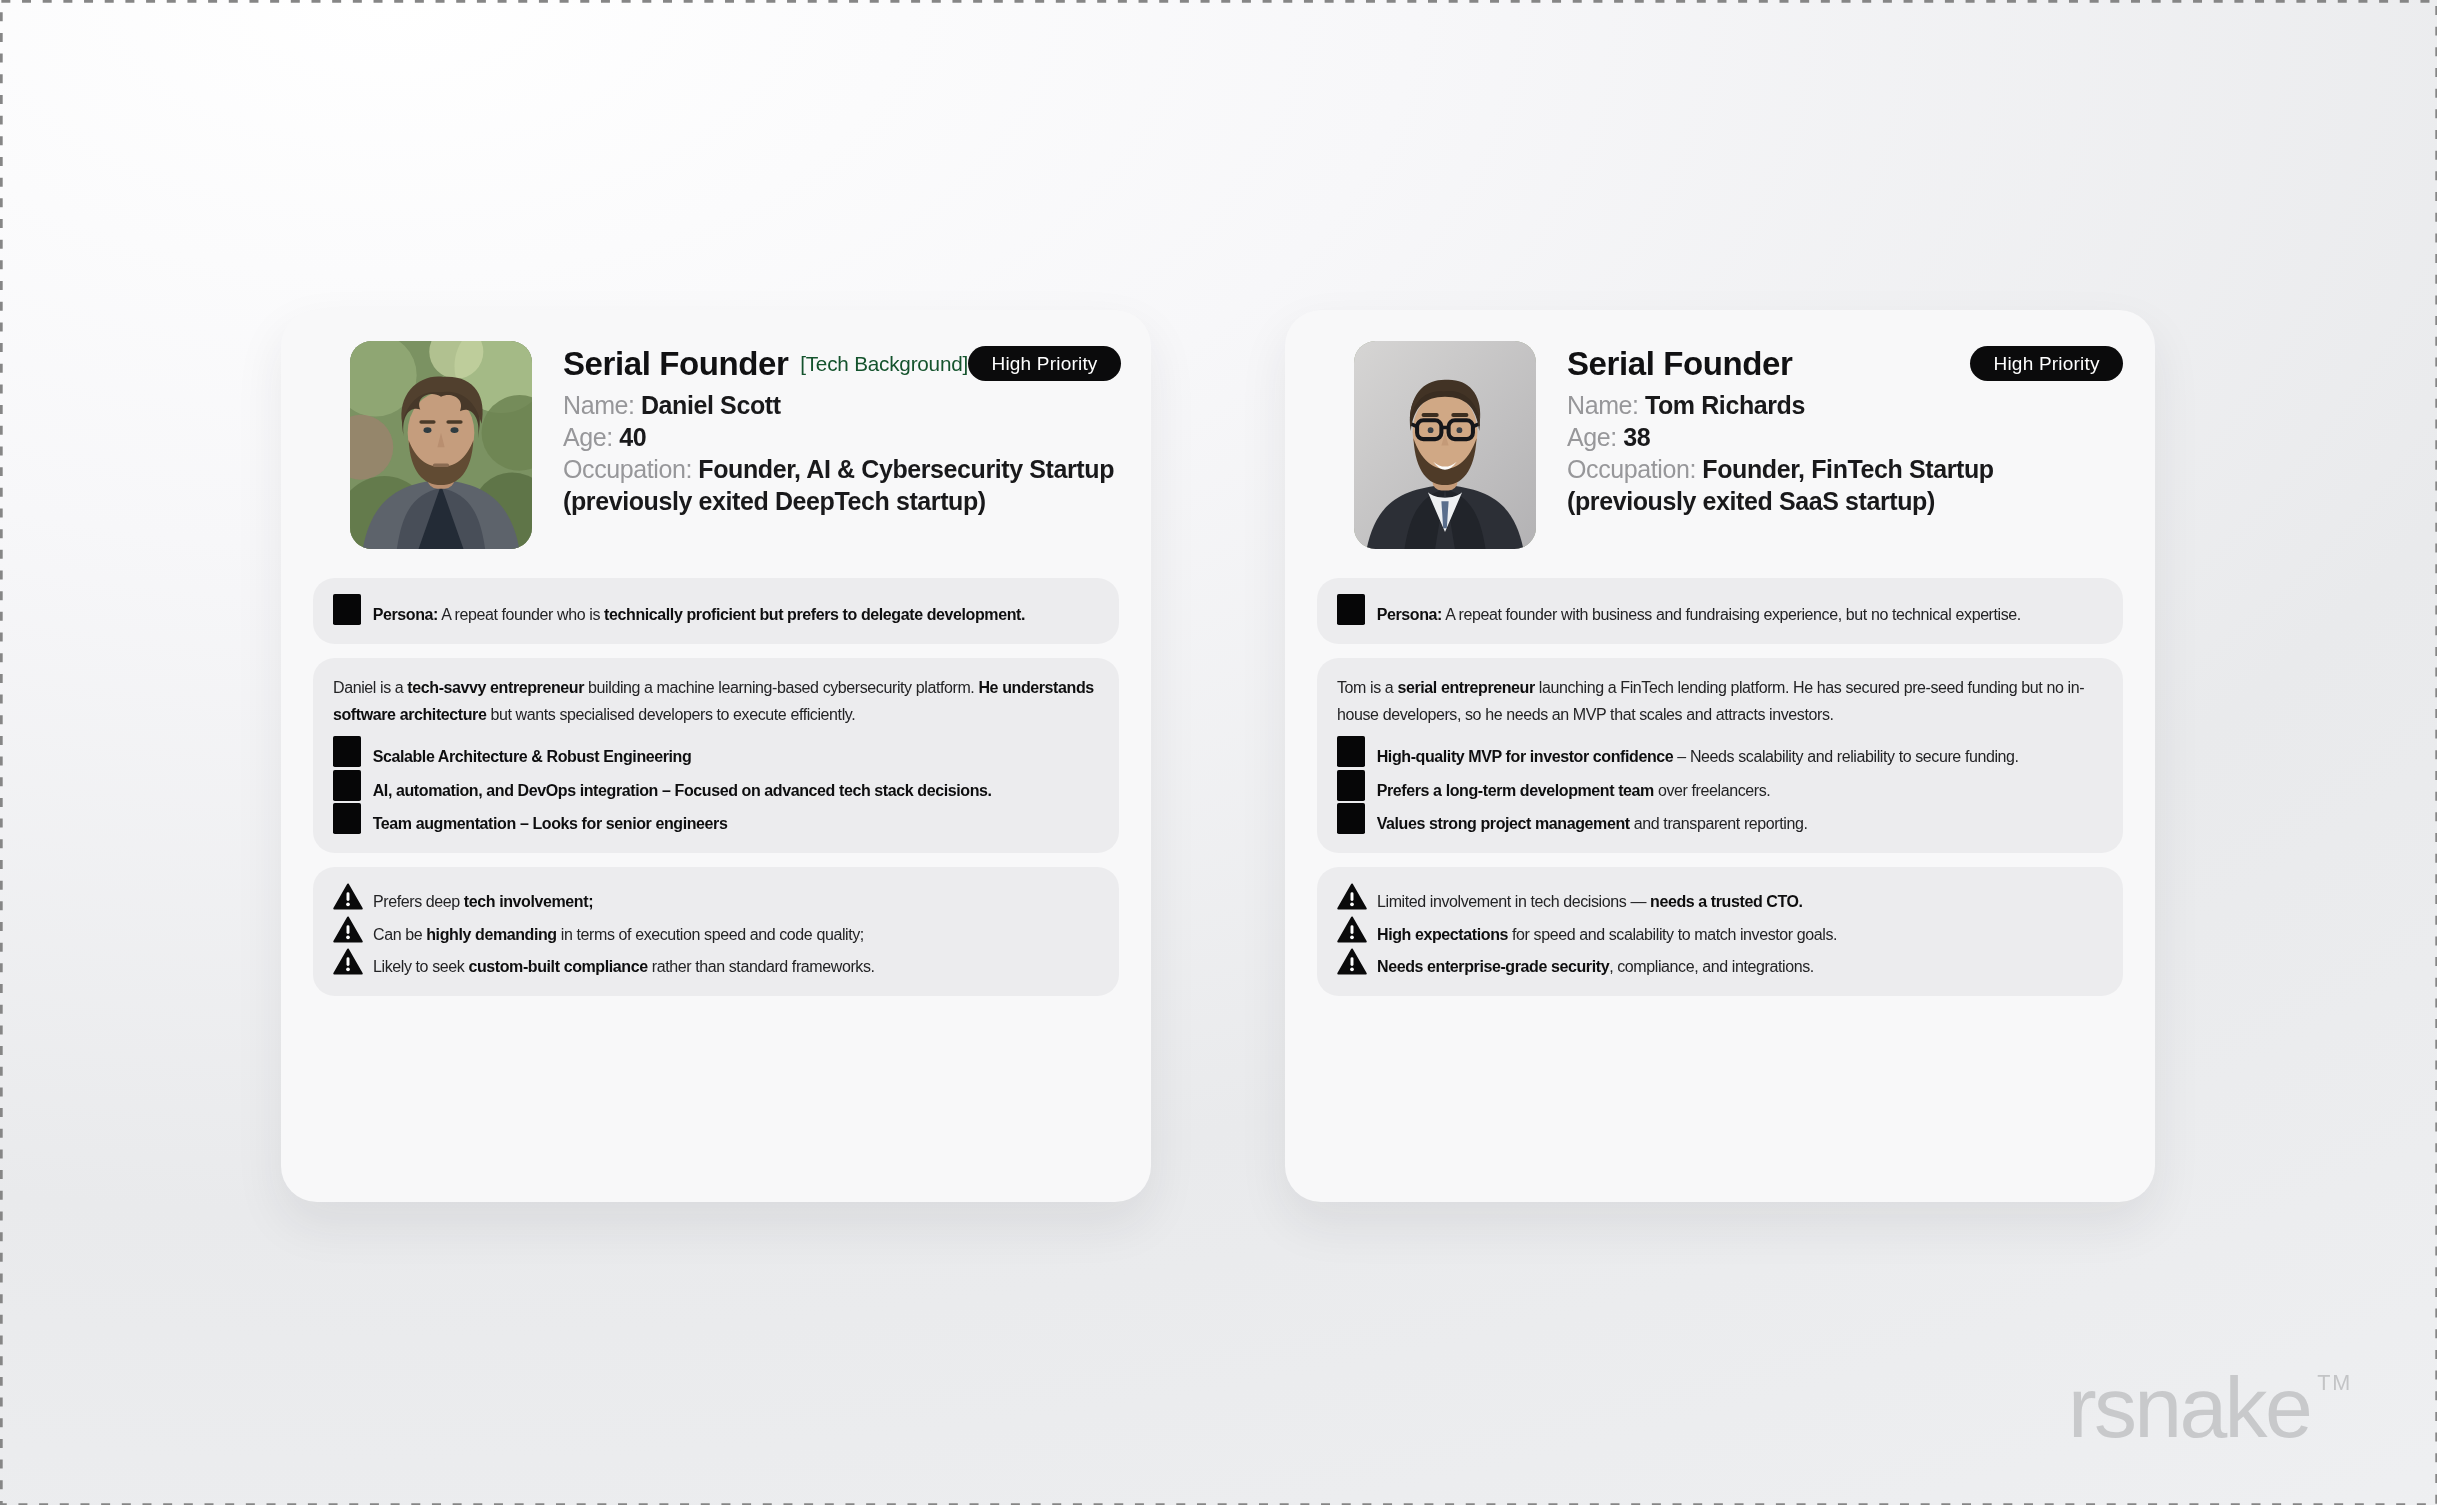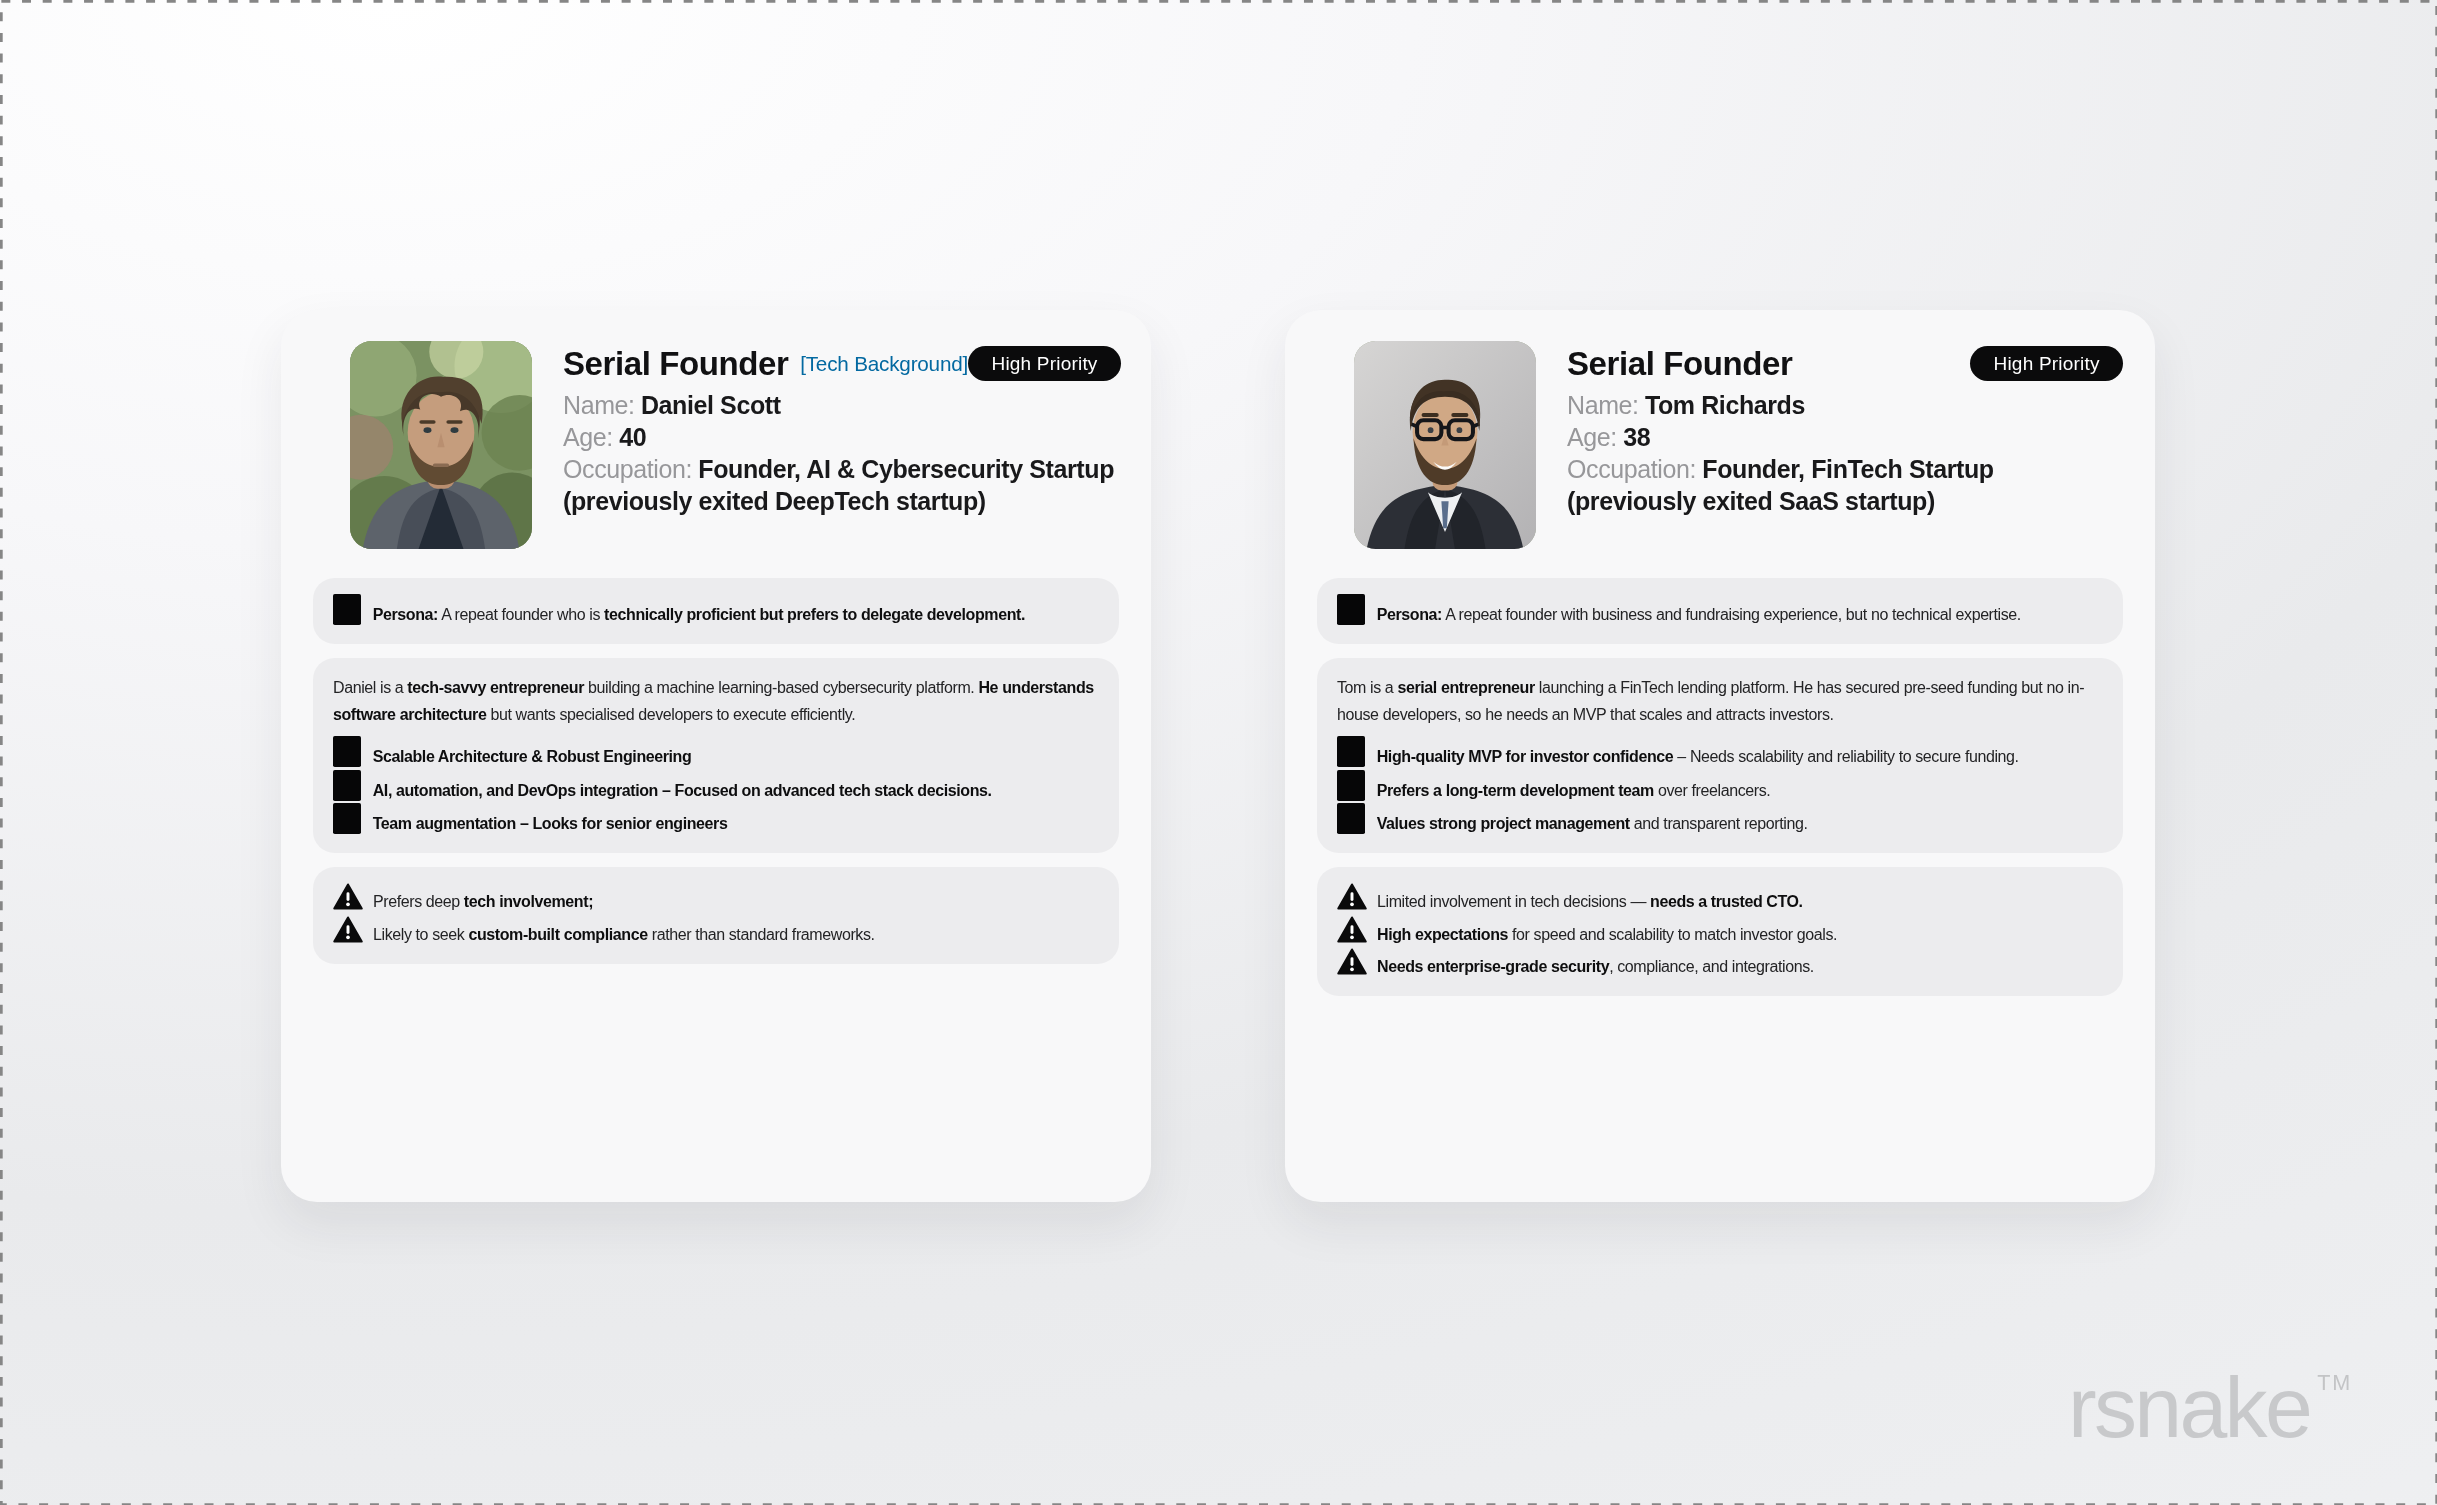--- a/index.html
+++ b/index.html
@@ -27,21 +27,21 @@
   .card:nth-of-type(1){left:281px;}
   .card:nth-of-type(2){left:1285px;}
 
   .header{display:flex; gap:31px;padding-left:37px;}
   .photo{width:182px;height:208px;border-radius:21.6px;overflow:hidden;flex:none;background:#9aa58a;}
   .photo svg{display:block;width:100%;height:100%;}
   .hcol{flex:1;min-width:0;padding-top:3.6px;}
 
   .title-row{display:flex;align-items:center;}
   .title{font-size:33px;font-weight:700;color:#111113;letter-spacing:-0.4px;white-space:nowrap;}
-  .title-tag{font-size:20.7px;color:#0369a1;margin-left:11.7px;white-space:nowrap;letter-spacing:-0.2px;}
+  .title-tag{font-size:20.7px;color:#14532d;margin-left:11.7px;white-space:nowrap;letter-spacing:-0.2px;}
   .title-tag:empty{display:none;}
   .badge{
     margin-left:auto;flex:none;background:var(--badge-bg);color:var(--badge-text);
     font-size:19px;font-weight:500;letter-spacing:0.2px;
     padding:8px 23.4px;border-radius:898px;line-height:1;
   }
   .meta{margin-top:6px;font-size:25px;line-height:32px;letter-spacing:-0.4px;}
   .meta-row .ml{color:var(--label);}
   .meta-row .mv{color:#19191b;font-weight:600;margin-left:6.3px;}
 
@@ -136,20 +136,25 @@
       <div class="box warns">
             <div class="rich-line"><span class="icon-warning"><svg viewBox="0 0 24 22">
                   <path d="M12 1.2 L23.2 20.8 L0.8 20.8 Z" fill="#0a0a0b" stroke="#0a0a0b" stroke-width="1.6" stroke-linejoin="round"></path>
                   <rect x="10.8" y="7.6" width="2.4" height="7" rx="1.2" fill="#fff"></rect>
                   <circle cx="12" cy="17.4" r="1.5" fill="#fff"></circle>
                 </svg></span><span>Prefers deep </span><span class="b">tech involvement;</span></div>
             <div class="rich-line"><span class="icon-warning"><svg viewBox="0 0 24 22">
                   <path d="M12 1.2 L23.2 20.8 L0.8 20.8 Z" fill="#0a0a0b" stroke="#0a0a0b" stroke-width="1.6" stroke-linejoin="round"></path>
                   <rect x="10.8" y="7.6" width="2.4" height="7" rx="1.2" fill="#fff"></rect>
                   <circle cx="12" cy="17.4" r="1.5" fill="#fff"></circle>
+                </svg></span><span>Can be </span><span class="b">highly demanding</span><span> in terms of execution speed and code quality;</span></div>
+            <div class="rich-line"><span class="icon-warning"><svg viewBox="0 0 24 22">
+                  <path d="M12 1.2 L23.2 20.8 L0.8 20.8 Z" fill="#0a0a0b" stroke="#0a0a0b" stroke-width="1.6" stroke-linejoin="round"></path>
+                  <rect x="10.8" y="7.6" width="2.4" height="7" rx="1.2" fill="#fff"></rect>
+                  <circle cx="12" cy="17.4" r="1.5" fill="#fff"></circle>
                 </svg></span><span>Likely to seek </span><span class="b">custom-built compliance</span><span> rather than standard frameworks.</span></div>
           </div>
     </div>
   </article>
 
   <article class="card">
     <header class="header">
       <div class="photo">
   <svg viewBox="0 0 202 231" preserveAspectRatio="xMidYMid slice">
     <defs>

